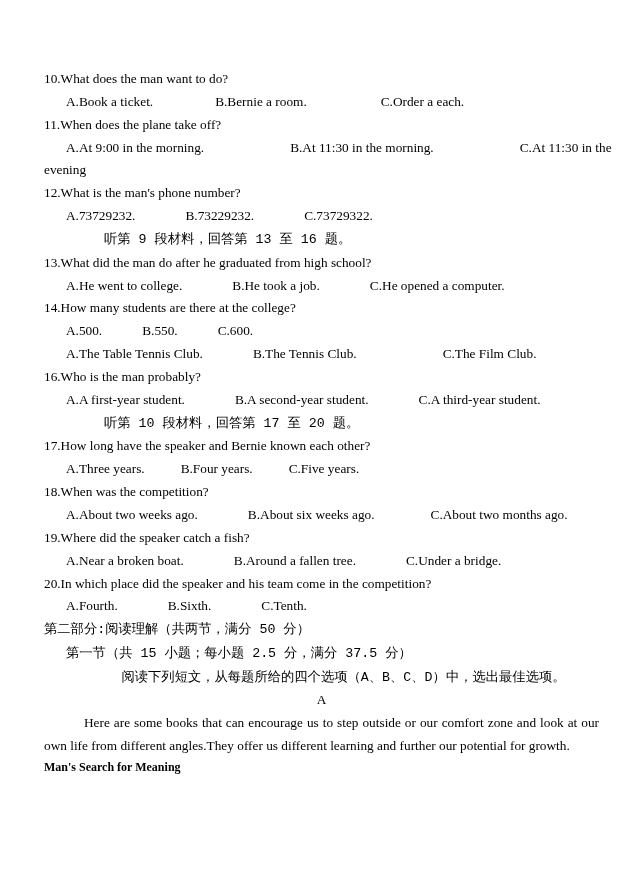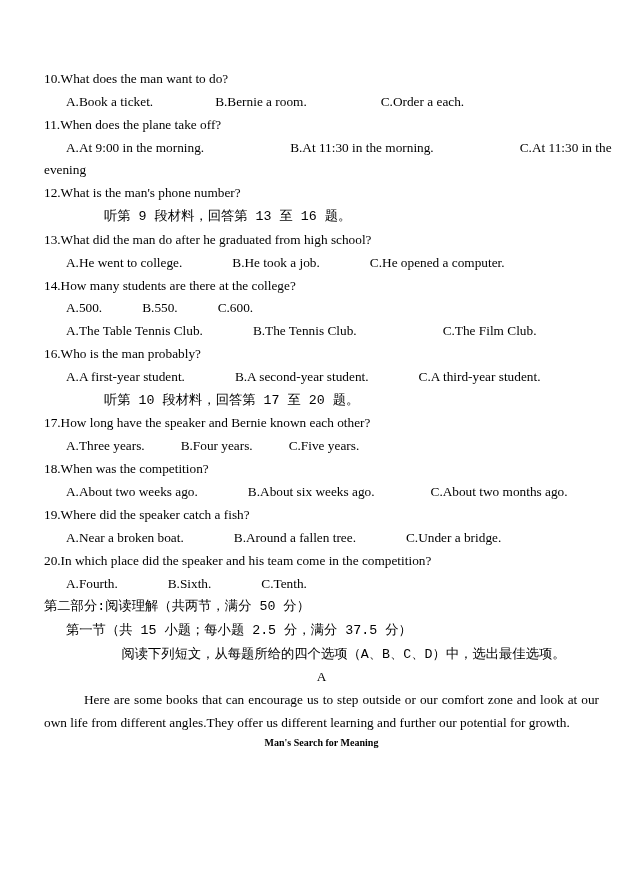--- a/index.html
+++ b/index.html
@@ -45,24 +45,23 @@
   .indent3 { padding-left: 60px; }
   .center { text-align: center; }
   .para {
     font-size: 13.3px;
     line-height: 1.70;
     text-align: justify;
     text-justify: inter-word;
     text-indent: 40px;
   }
   .heading-bold {
-    font-size: 10px;
+    font-size: 12px;
     line-height: 1.70;
     font-weight: bold;
-    text-align: center;
   }
   .sp-w-1 { display:inline-block; width: 62px; }
   .sp-w-2 { display:inline-block; width: 74px; }
   .sp-w-3 { display:inline-block; width: 40px; }
   .sp-w-5 { display:inline-block; width: 50px; }
   .sp-w-6 { display:inline-block; width: 86px; }
   .sp-w-7 { display:inline-block; width: 56px; }
   .sp-w-8 { display:inline-block; width: 36px; }
 </style>
 </head>
@@ -75,20 +74,23 @@
     <span class="o">A.Book a ticket.</span><span class="sp-w-1"></span><span class="o">B.Bernie a room.</span><span class="sp-w-2"></span><span class="o">C.Order a each.</span>
   </div>
 
   <div class="qline">11.When does the plane take off?</div>
   <div class="opts">
     <span class="o">A.At 9:00 in the morning.</span><span class="sp-w-6"></span><span class="o">B.At 11:30 in the morning.</span><span class="sp-w-6"></span><span class="o">C.At 11:30 in the</span>
   </div>
   <div class="qline">evening</div>
 
   <div class="qline">12.What is the man's phone number?</div>
+  <div class="opts">
+    <span class="o">A.73729232.</span><span class="sp-w-5"></span><span class="o">B.73229232.</span><span class="sp-w-5"></span><span class="o">C.73729322.</span>
+  </div>
 
   <div class="section-cn indent3">听第 9 段材料，回答第 13 至 16 题。</div>
 
   <div class="qline">13.What did the man do after he graduated from high school?</div>
   <div class="opts">
     <span class="o">A.He went to college.</span><span class="sp-w-5"></span><span class="o">B.He took a job.</span><span class="sp-w-5"></span><span class="o">C.He opened a computer.</span>
   </div>
 
   <div class="qline">14.How many students are there at the college?</div>
   <div class="opts">

